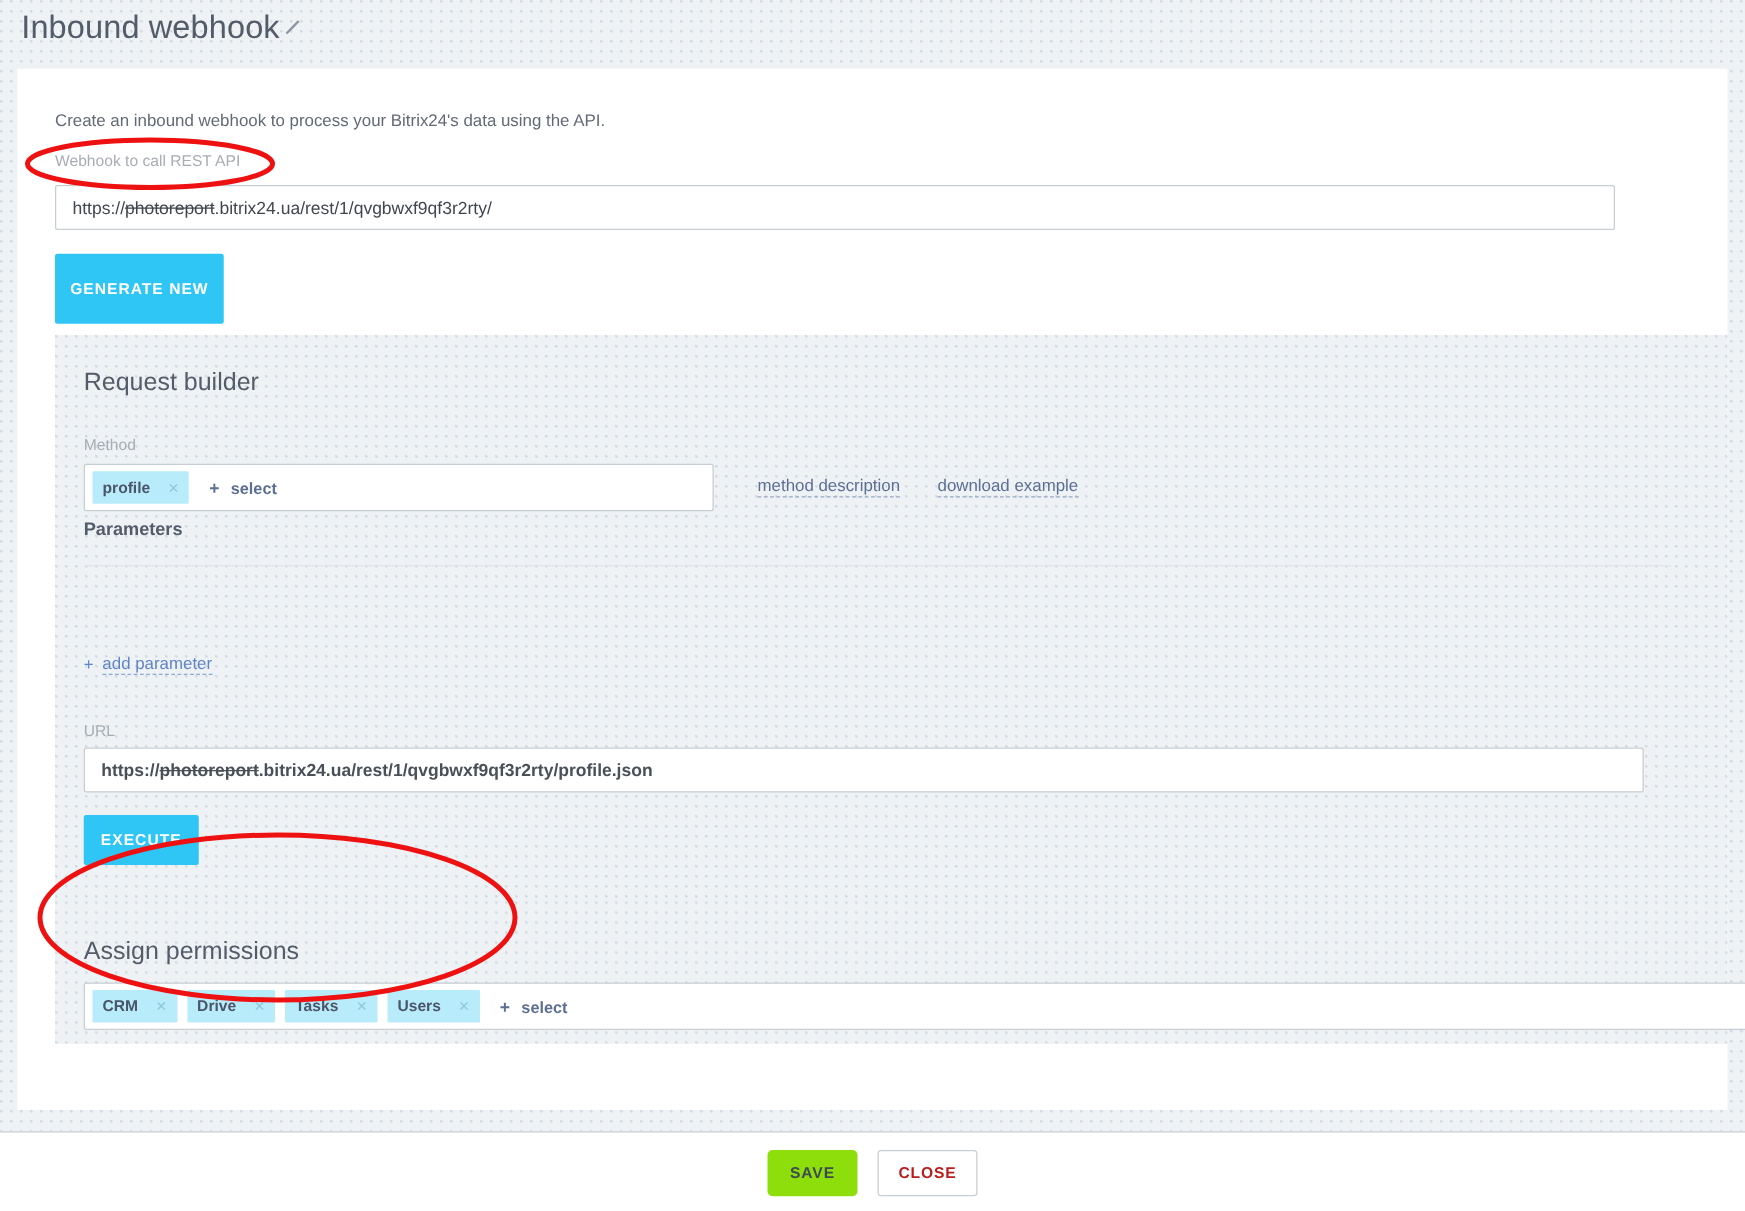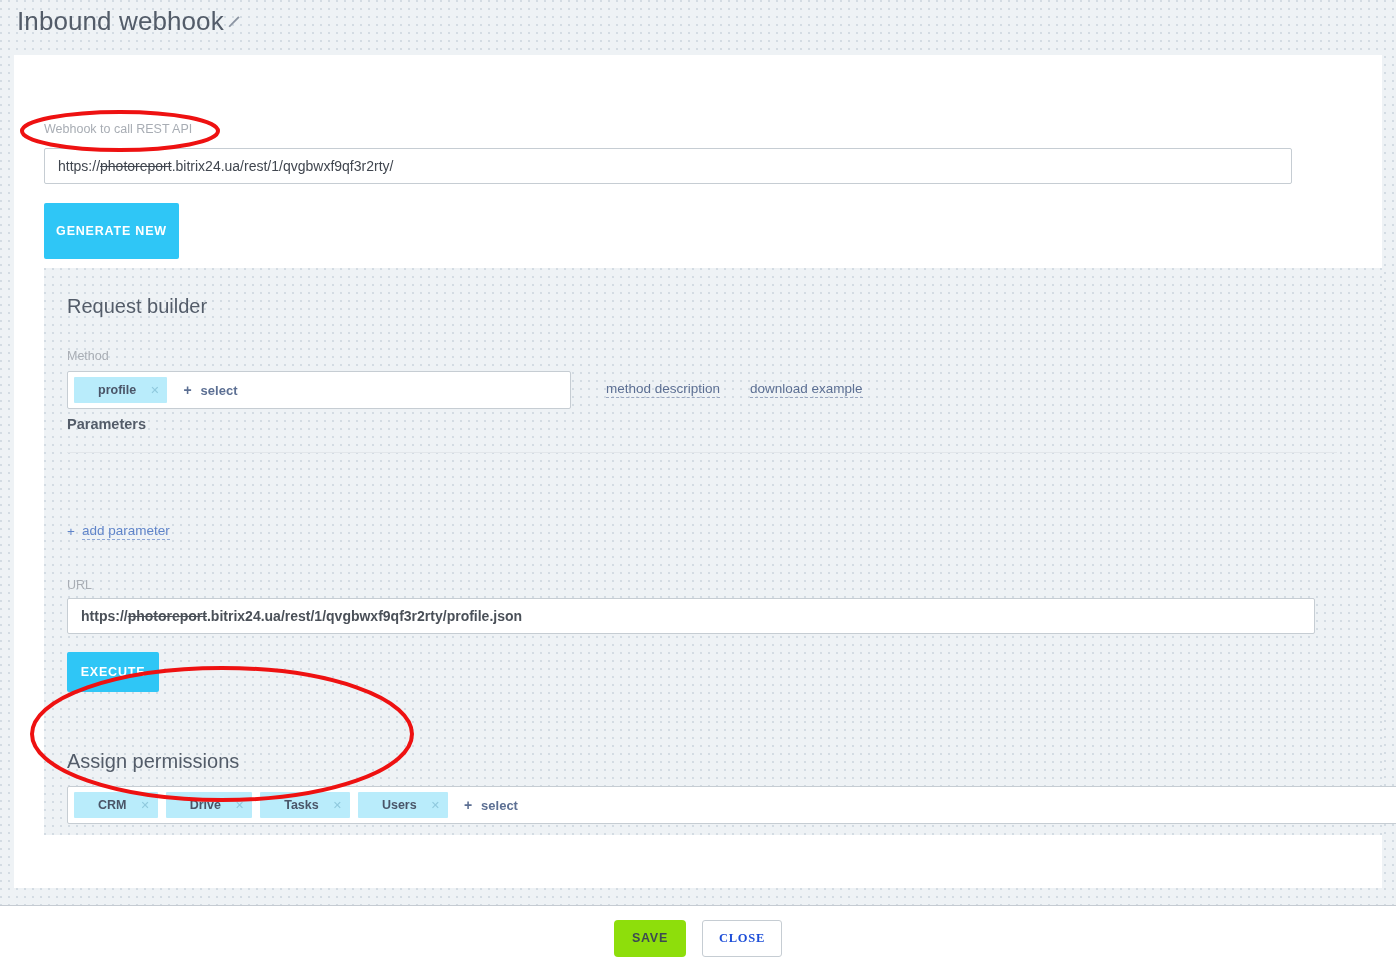--- a/index.html
+++ b/index.html
@@ -159,21 +159,21 @@
     padding-left: 6px;
   }
   .tag {
     background: #b9ecfb;
     color: #4a5568;
     font-size: 12.5px;
     font-weight: bold;
     height: 26px;
     display: inline-flex;
     align-items: center;
-    padding: 0 8px 0 24px;
+    padding: 0 8px 0 8px;
     border-radius: 1px;
     margin-right: 8px;
     white-space: nowrap;
   }
   .tag .tag-x {
     margin-left: 14px;
     font-size: 11px;
     color: #8fc9dd;
     font-weight: normal;
   }
@@ -311,26 +311,26 @@
     width: 72px;
     height: 37px;
     font-family: "Liberation Sans", sans-serif;
     font-size: 12.5px;
     font-weight: bold;
     letter-spacing: 0.7px;
     cursor: pointer;
   }
   #close-button {
     background: #ffffff;
-    color: #1d4ed8;
+    color: #b91c1c;
     border: 1px solid #c6cdd3;
     border-radius: 3px;
     width: 80px;
     height: 37px;
-    font-family: Liberation Serif, serif;
+    font-family: Liberation Sans, sans-serif;
     font-size: 12.5px;
     font-weight: bold;
     letter-spacing: 0.7px;
     cursor: pointer;
   }
 
   
   #annotations {
     position: absolute;
     left: 0; top: 0;
@@ -348,20 +348,21 @@
     <div id="page-title">Inbound webhook</div>
     <div id="edit-pencil">
       <svg width="18" height="18" viewBox="0 0 18 18">
         <path d="M3.5 14.2 L13.2 4.2 L14.6 5.4 L4.9 15.3 Z" fill="#8b94a2"></path>
       </svg>
     </div>
   </div>
 
   <div id="card">
 
+    <div id="intro-text">Create an inbound webhook to process your Bitrix24's data using the API.</div>
 
     <div id="webhook-label" class="field-label">Webhook to call REST API</div>
 
     <div id="webhook-url-input" class="text-input">
       <span>https://</span>
         <span class="url-strike">photoreport</span>
         <span>.bitrix24.ua/rest/1/qvgbwxf9qf3r2rty/</span>
     </div>
 
     <button id="generate-new-button" class="btn-blue">GENERATE NEW</button>

